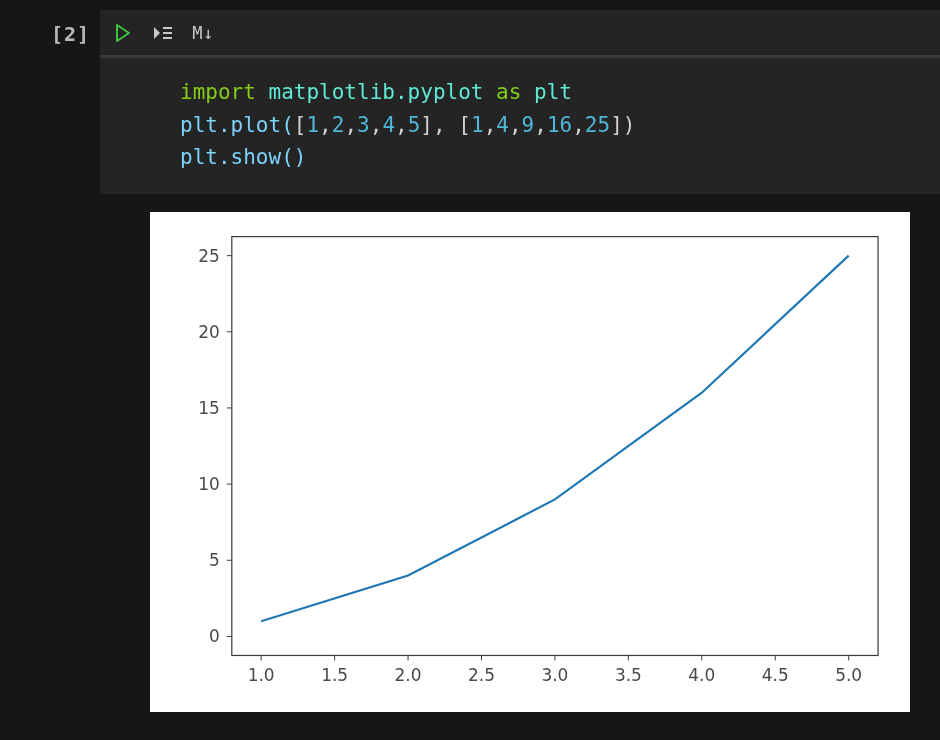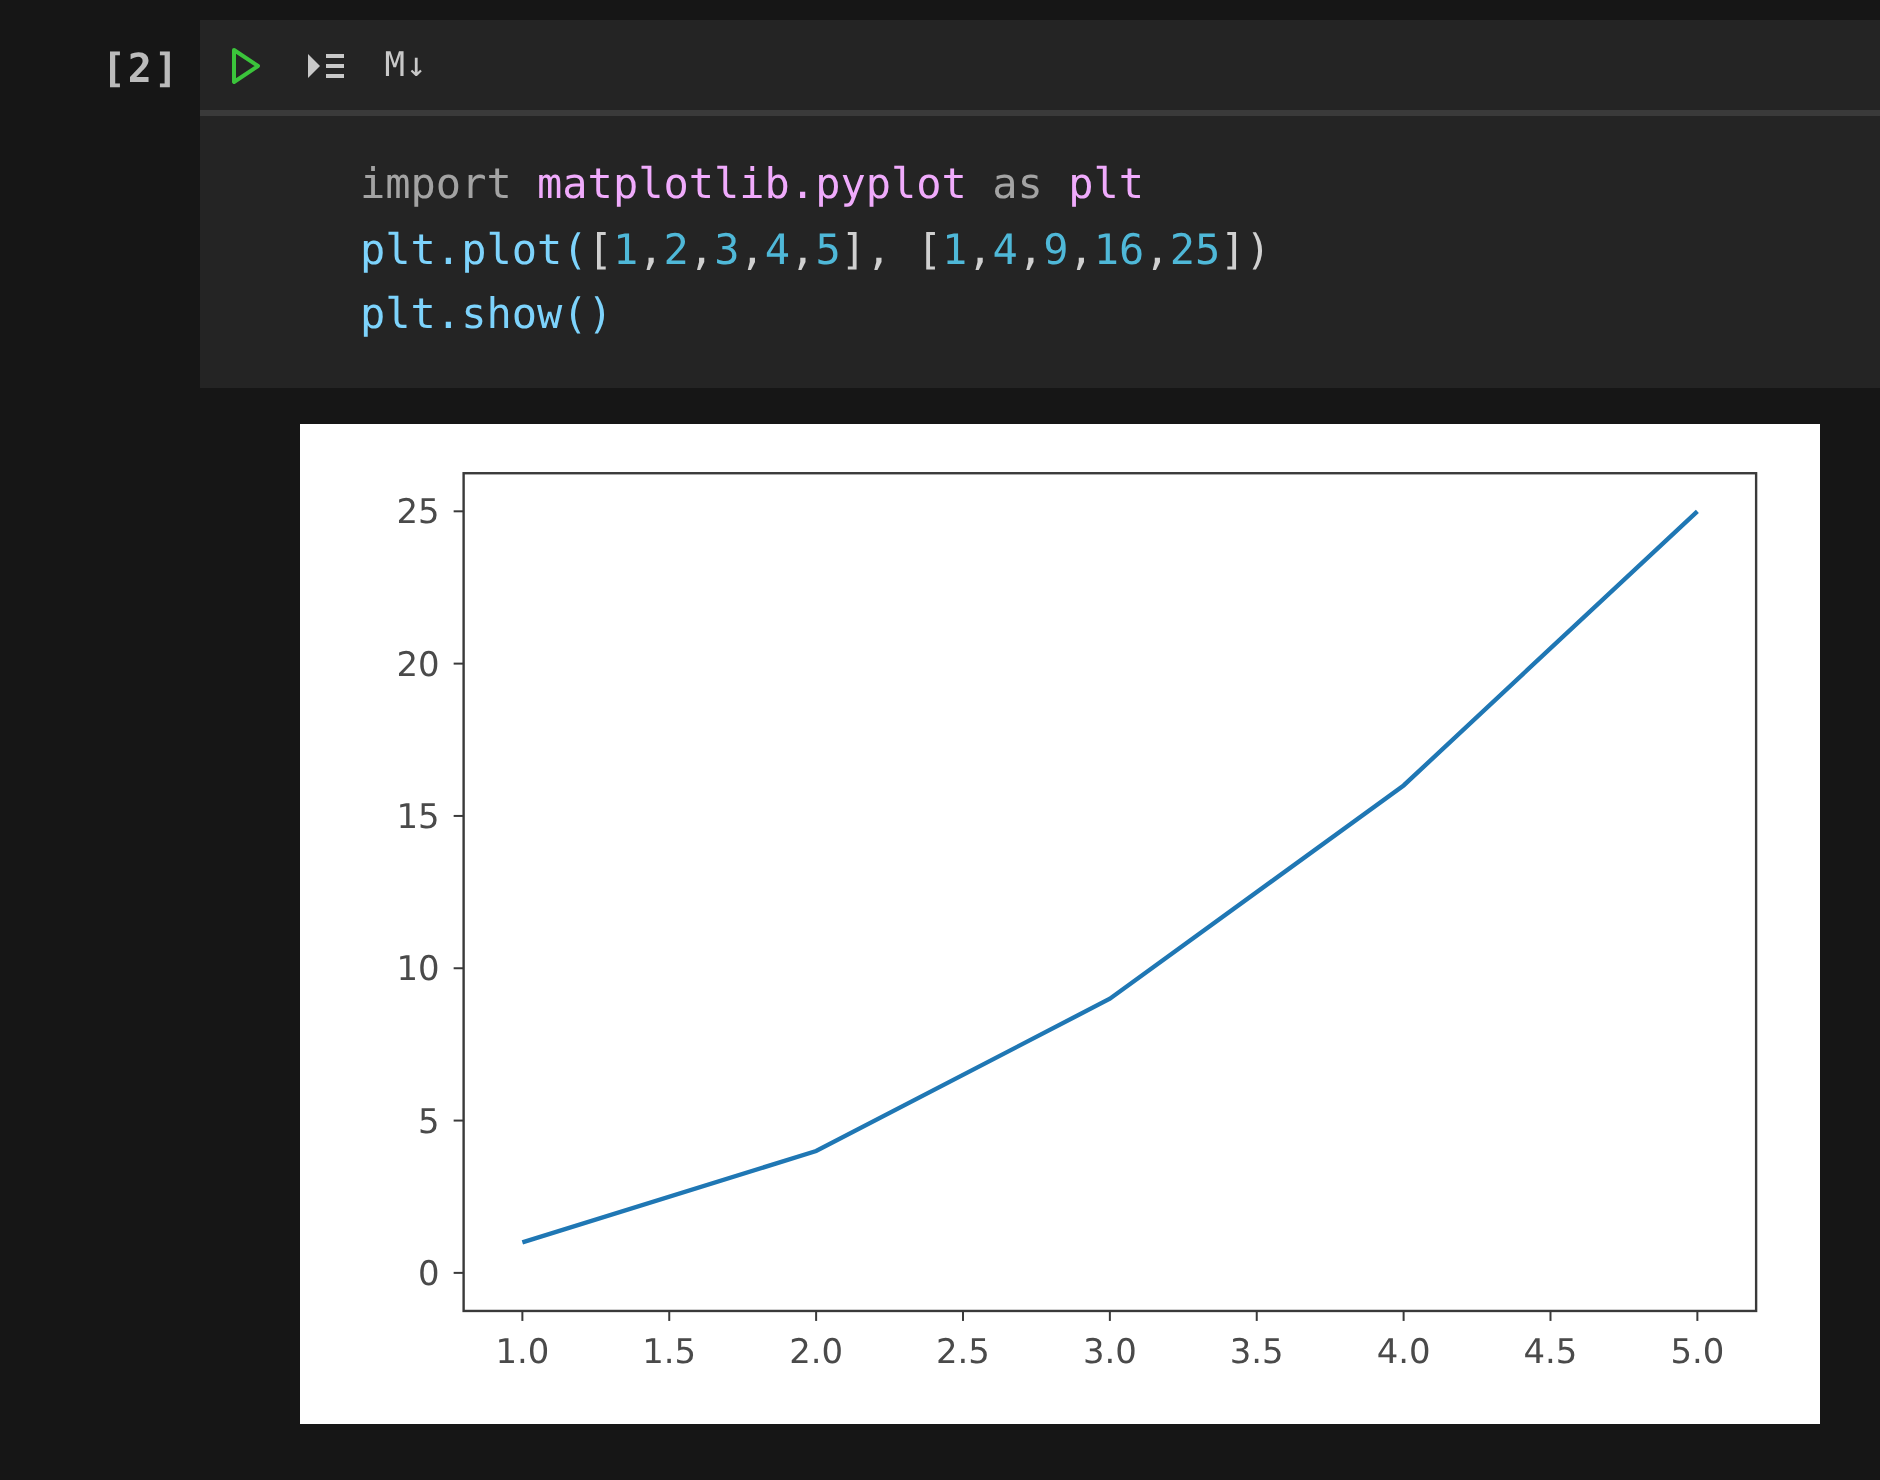--- a/index.html
+++ b/index.html
@@ -54,22 +54,22 @@
       letter-spacing: 0.5px;
     }
     .code-block {
       background: #242424;
       padding: 18px 22px 20px 80px;
       font-size: 21px;
       line-height: 1.55;
       color: #e0e0e0;
       font-weight: 500;
     }
-    .tok-kw   { color: #a3a3a3; } 
-    .tok-mod  { color: #f0abfc; margin-top: 43px; }
+    .tok-kw   { color: #84cc16; } 
+    .tok-mod  { color: #5eead4; margin-top: 43px; }
     .tok-fn   { color: #7dd3fc; }
     .tok-num  { color: #4fb8d8; } 
     .tok-punc { color: #d0d0d0; }
 
     .output-area {
       padding: 18px 0 0 50px;
     }
     .plot-box {
       background: #ffffff;
       width: 760px;

